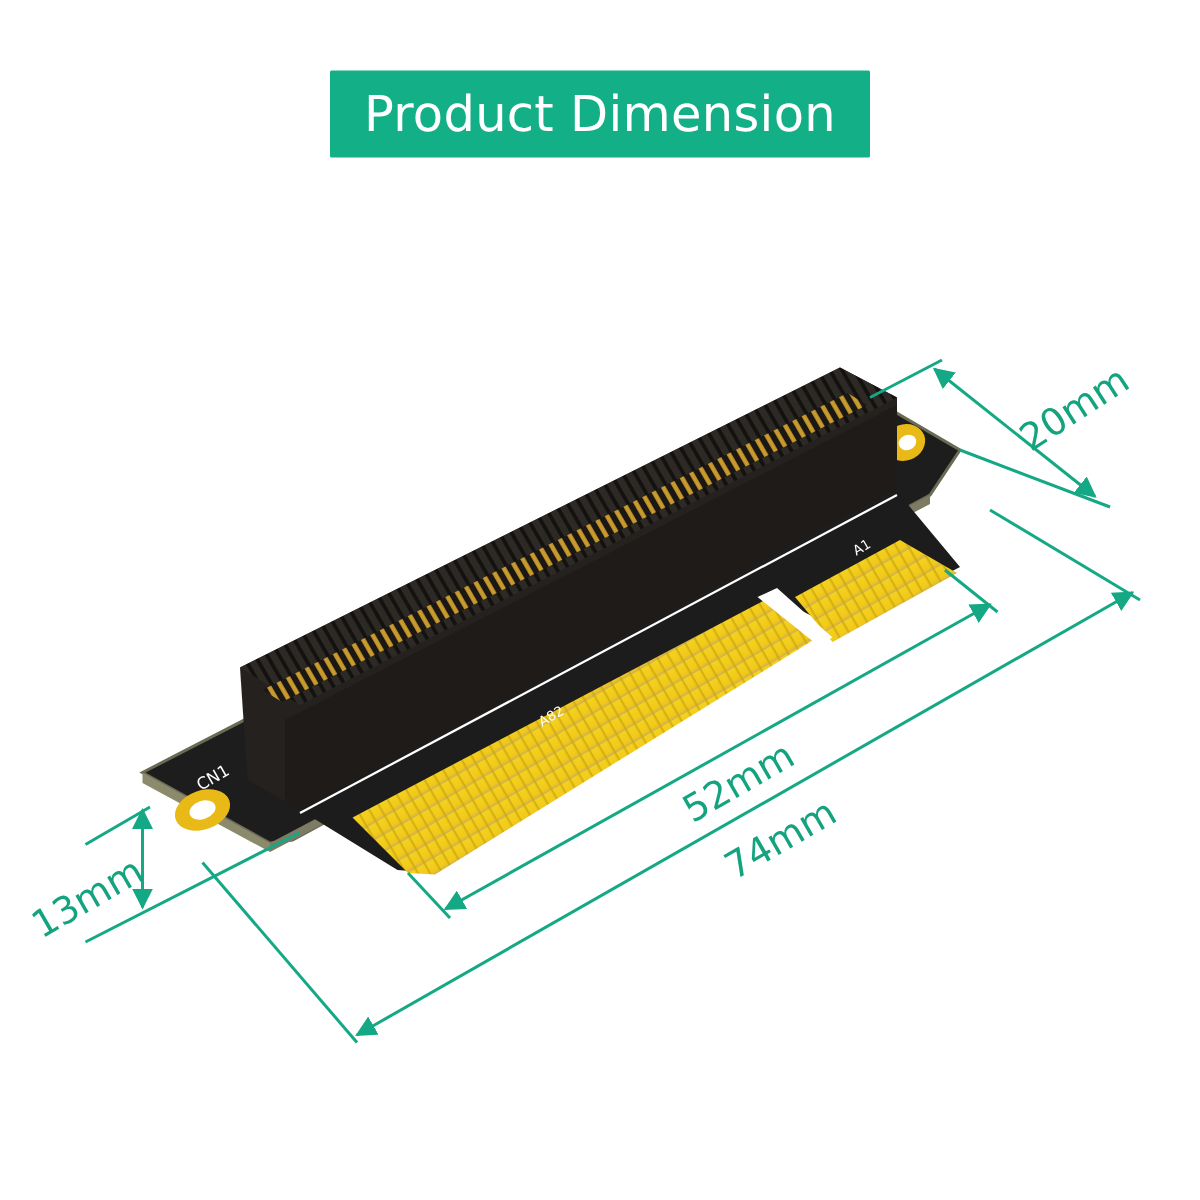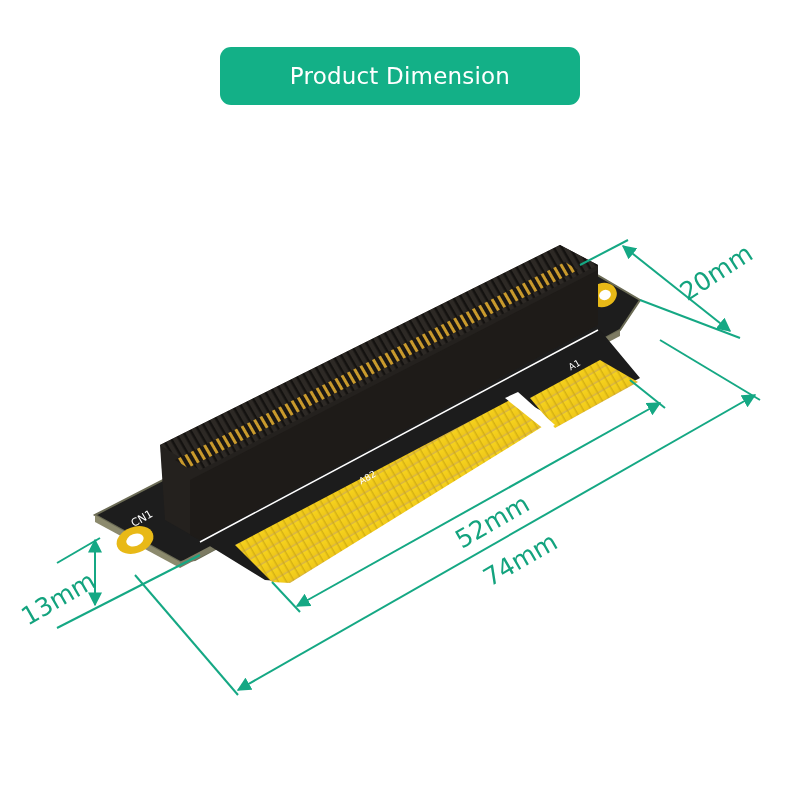--- a/index.html
+++ b/index.html
@@ -1,20 +1,20 @@
 <!DOCTYPE html>
 <html><head>
 <meta charset="utf-8">
 <style>
   html, body { margin: 0; padding: 0; background: #ffffff; }
   body { width: 800px; height: 800px; position: relative; overflow: hidden;
          font-family: "DejaVu Sans", sans-serif; }
   .banner { position: absolute; left: 220px; top: 47px; width: 360px; height: 58px;
-            background: #13b087; border-radius: 11px; color: #ffffff;
-            font-size: 23px; line-height: 58px; text-align: center; letter-spacing: 0.2px; }
+            background: #13b087; border-radius: 1px; color: #ffffff;
+            font-size: 33px; line-height: 58px; text-align: center; letter-spacing: 0.2px; }
   svg.scene { position: absolute; left: 0; top: 0; }
   .dim-label { position: absolute; color: #13a37e; font-size: 25px; white-space: nowrap;
                transform-origin: center center; }
 </style>
 </head>
 <body>
 
 <div class="banner">
   <span>Product Dimension</span>
 </div>

